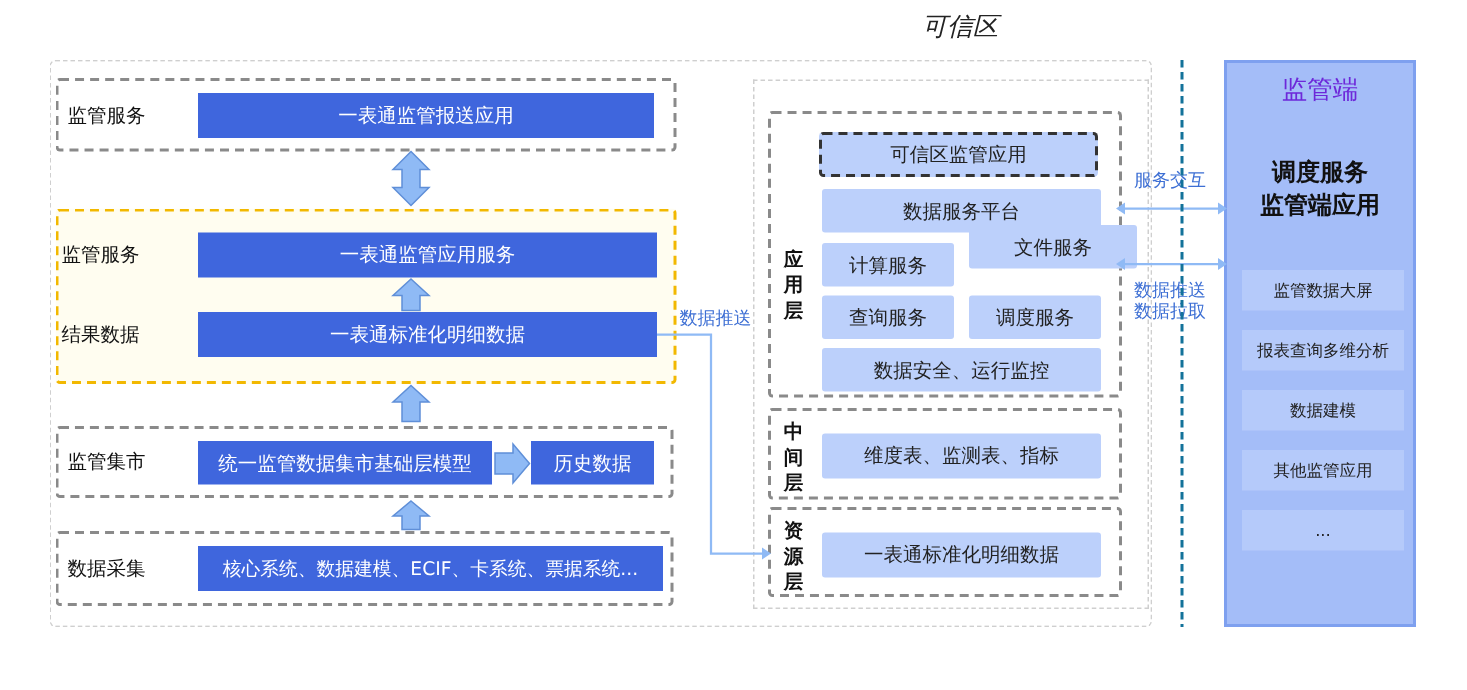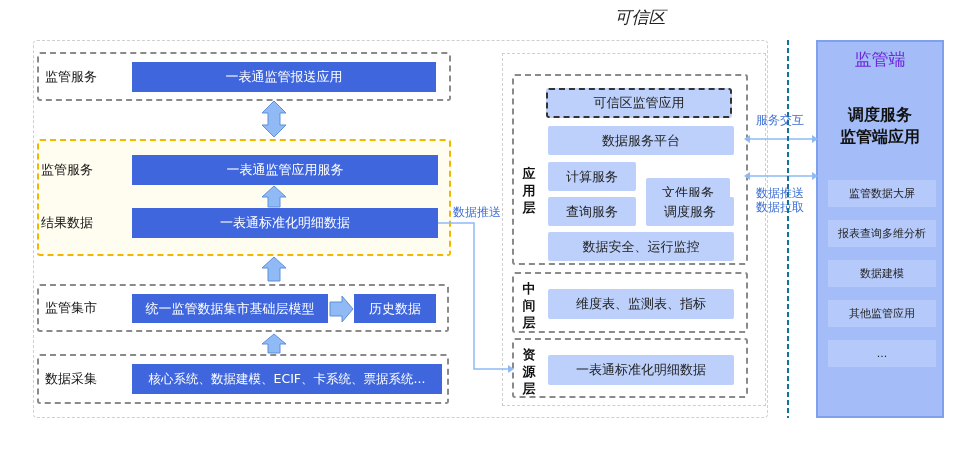--- a/index.html
+++ b/index.html
@@ -53,21 +53,21 @@
 <div class="abs group" style="left:512px;top:338px;width:236px;height:60px;"></div>
 
 <div class="abs layer-label" style="left:522px;top:165px;">
   <div>应</div>
   <div>用</div>
   <div>层</div>
 </div>
 <div class="abs bar-light-dashed" style="left:546px;top:88px;width:186px;height:30px;">可信区监管应用</div>
 <div class="abs bar-light" style="left:548px;top:126px;width:186px;height:29px;">数据服务平台</div>
 <div class="abs bar-light" style="left:548px;top:162px;width:88px;height:29px;">计算服务</div>
-<div class="abs bar-light" style="left:646px;top:178px;width:84px;height:29px;">文件服务</div>
+<div class="abs bar-light" style="left:646px;top:150px;width:112px;height:29px;">文件服务</div>
 <div class="abs bar-light" style="left:548px;top:197px;width:88px;height:29px;">查询服务</div>
 <div class="abs bar-light" style="left:646px;top:197px;width:88px;height:29px;">调度服务</div>
 <div class="abs bar-light" style="left:548px;top:232px;width:186px;height:29px;">数据安全、运行监控</div>
 
 <div class="abs layer-label" style="left:522px;top:280px;">
   <div>中</div>
   <div>间</div>
   <div>层</div>
 </div>
 <div class="abs bar-light" style="left:548px;top:289px;width:186px;height:30px;">维度表、监测表、指标</div>

